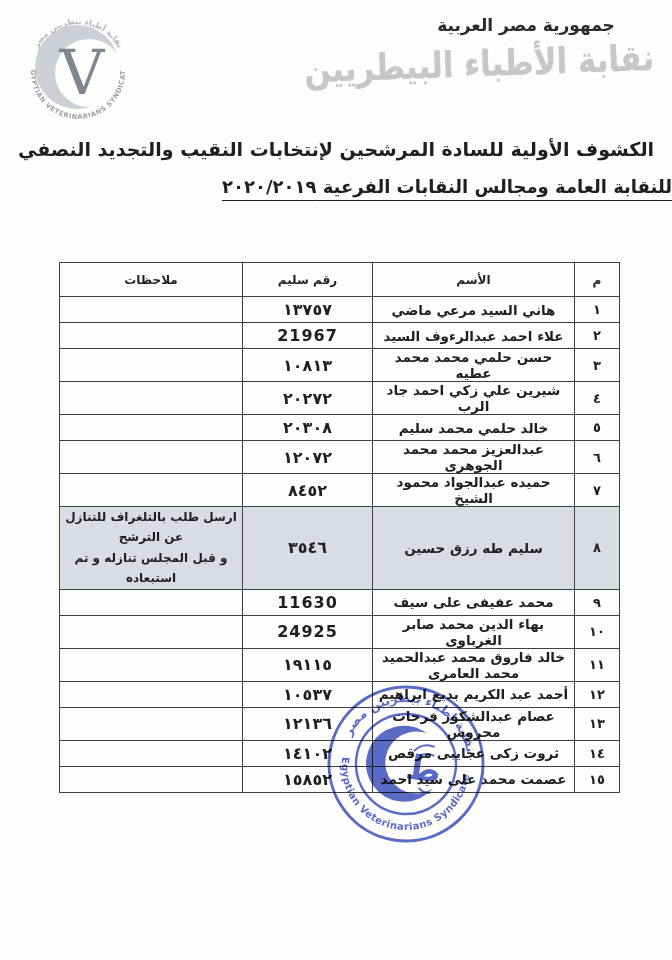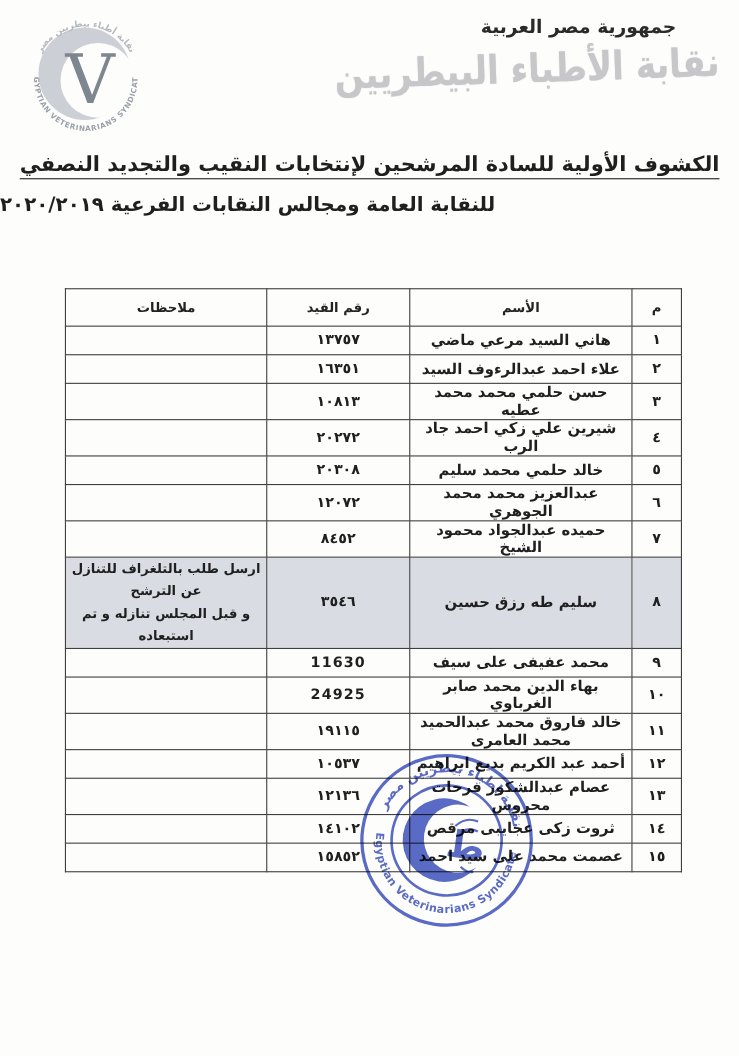--- a/index.html
+++ b/index.html
@@ -22,26 +22,26 @@
     color:#c7c7c9; direction:rtl;
     transform:rotate(-2deg) scaleY(1.15);
     text-shadow:0 0 1px #d4d4d6;
     white-space:nowrap;
   }
   .logo { position:absolute; top:6px; left:18px; width:120px; height:120px; }
   
   .title1 {
     position:absolute; top:138px; left:0; right:0; text-align:center;
     font-size:19px; font-weight:bold; direction:rtl;
+    text-underline-offset:7px; text-decoration-thickness:1.4px;
+  }
+  .title2 {
+    position:absolute; top:176px; left:0; right:0; text-align:right;
+    font-size:18px; font-weight:bold; direction:rtl;
     text-decoration:underline; text-underline-offset:7px; text-decoration-thickness:1.4px;
-  }
-  .title2 {
-    position:absolute; top:176px; left:0; right:0; text-align:left;
-    font-size:18px; font-weight:bold; direction:rtl;
-    text-underline-offset:7px; text-decoration-thickness:1.4px;
   }
   .section-line {
     position:absolute; top:214px; right:116px;
     font-size:19px; font-weight:bold; direction:rtl;
     text-decoration:underline; text-underline-offset:8px; text-decoration-thickness:1.4px;
   }
   
   table.roster {
     position:absolute; top:262px; right:52px; width:560px;
     border-collapse:collapse; direction:rtl; table-layout:fixed;
@@ -52,21 +52,21 @@
   }
   col.c-idx   { width:45px; }
   col.c-name  { width:202px; }
   col.c-reg   { width:130px; }
   col.c-notes { width:183px; }
   table.roster th { height:34px; font-size:12px; color:#222; }
   table.roster tr.normal { height:26px; }
   table.roster tr.tall   { height:50px; }
   td.idx  { font-size:13px; }
   td.name { font-size:13.5px; }
-  td.reg  { font-size:13px; letter-spacing:1px; }
+  td.reg  { font-size:16px; letter-spacing:1px; }
   td.notes{ font-size:12px; }
   tr.highlight td { background:#d9dce3; }
   tr.highlight .note-line { line-height:1.7; font-size:12px; }
   
   .stamp {
     position:absolute; top:678px; left:320px; width:172px; height:172px;
     mix-blend-mode:multiply; opacity:0.92;
     transform:rotate(8deg);
   }
 </style>
@@ -101,33 +101,33 @@
     <colgroup>
         <col class="c-idx">
         <col class="c-name">
         <col class="c-reg">
         <col class="c-notes">
       </colgroup>
     <tbody>
         <tr>
       <th>م</th>
       <th>الأسم</th>
-      <th>رقم القيد</th>
+      <th>رقم سليم</th>
       <th>ملاحظات</th>
     </tr>
     <tr class="normal">
       <td class="idx">١</td>
       <td class="name">هاني السيد مرعي ماضي</td>
       <td class="reg">١٣٧٥٧</td>
       <td class="notes"></td>
     </tr>
     <tr class="normal">
       <td class="idx">٢</td>
       <td class="name">علاء احمد عبدالرءوف السيد</td>
-      <td class="reg">١٦٣٥١</td>
+      <td class="reg">21967</td>
       <td class="notes"></td>
     </tr>
     <tr class="normal">
       <td class="idx">٣</td>
       <td class="name">حسن حلمي محمد محمد عطيه</td>
       <td class="reg">١٠٨١٣</td>
       <td class="notes"></td>
     </tr>
     <tr class="normal">
       <td class="idx">٤</td>

